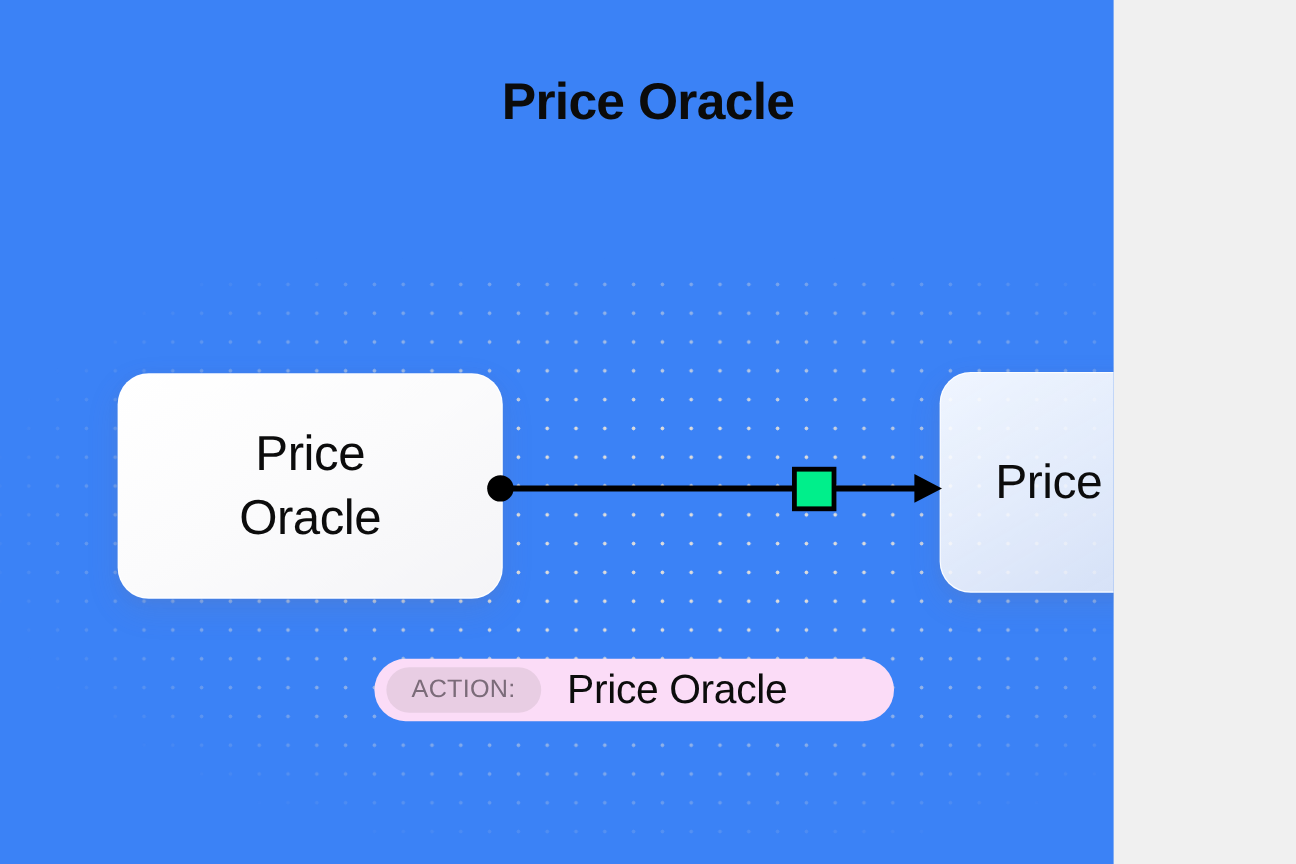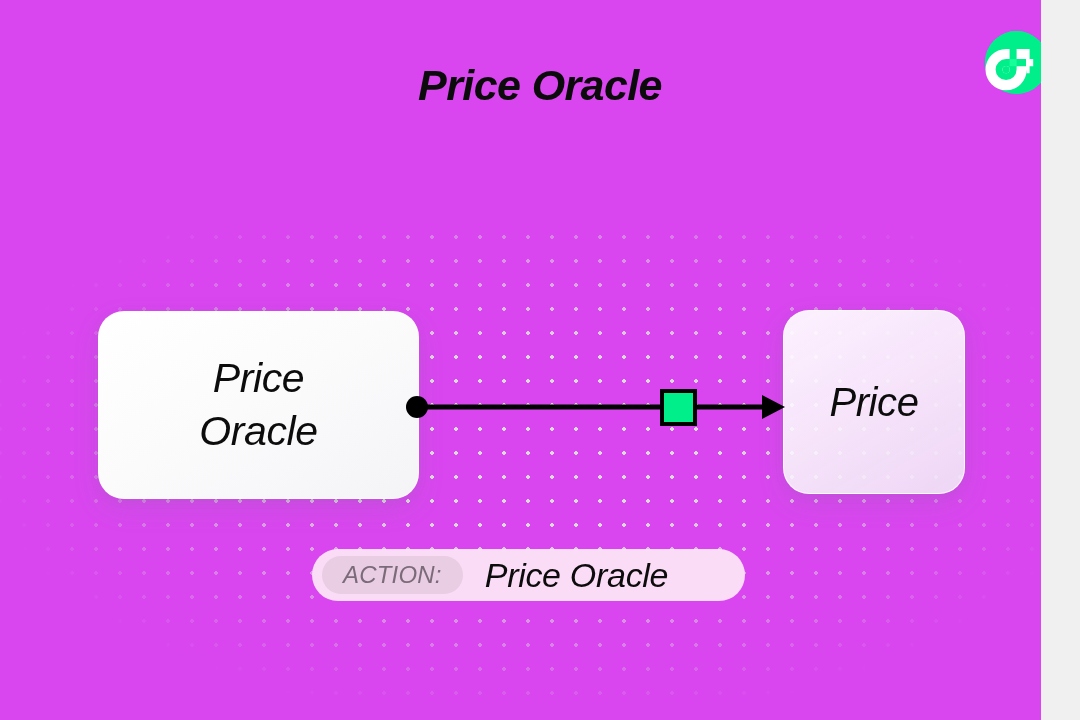--- a/index.html
+++ b/index.html
@@ -9,25 +9,24 @@
   body {
     width: 1080px;
     height: 720px;
     background: #f0f0f0;
     font-family: "Liberation Sans", sans-serif;
     overflow: hidden;
   }
 
   .canvas {
     position: relative;
-    width: 1041px;
+    width: 928px;
     height: 720px;
-    background: #d946ef;
+    background: #3b82f6;
     overflow: hidden;
-    font-style: italic;
   }
 
   
   .dot-grid {
     position: absolute;
     left: 0;
     top: 215px;
     width: 1080px;
     height: 490px;
     background-image: radial-gradient(#dcdcdc 1.6px, transparent 1.7px);
@@ -148,21 +147,21 @@
     border-radius: 19px;
     background: #e8cde3;
     display: flex;
     align-items: center;
     justify-content: center;
     padding: 0 21px;
     box-sizing: border-box;
   }
 
   .action-chip-text {
-    font-size: 24px;
+    font-size: 21px;
     font-weight: 500;
     letter-spacing: 0.2px;
     color: #7b6b79;
     white-space: nowrap;
   }
 
   .action-value {
     margin-left: 22px;
     font-size: 34px;
     font-weight: 400;

